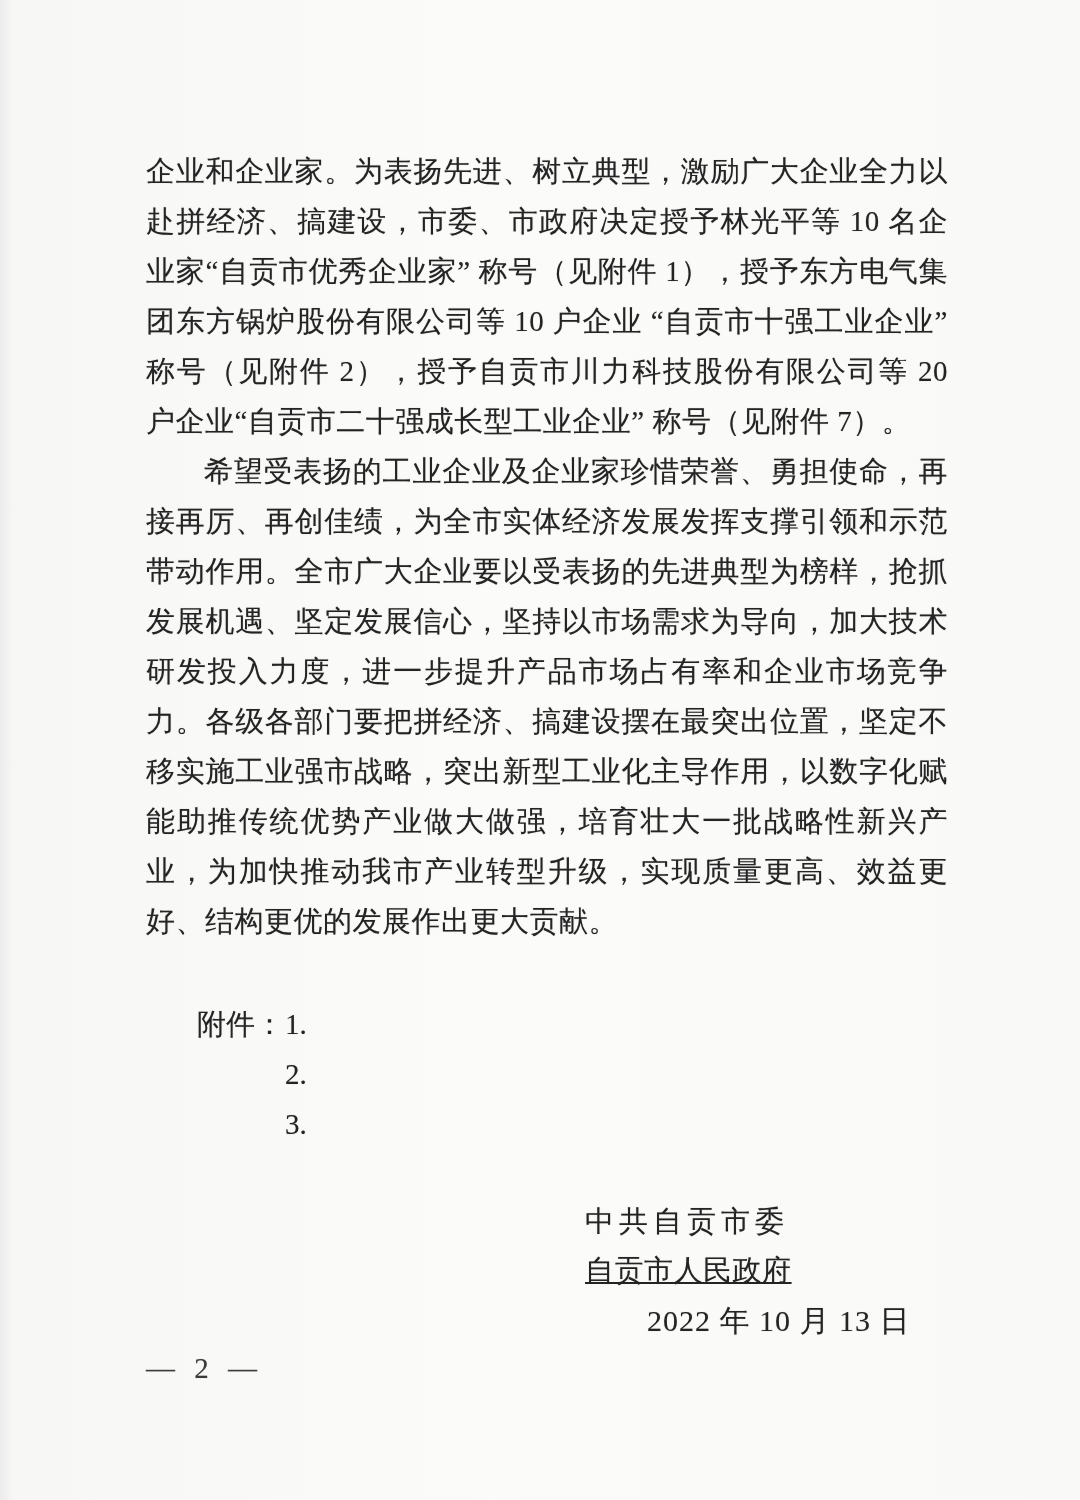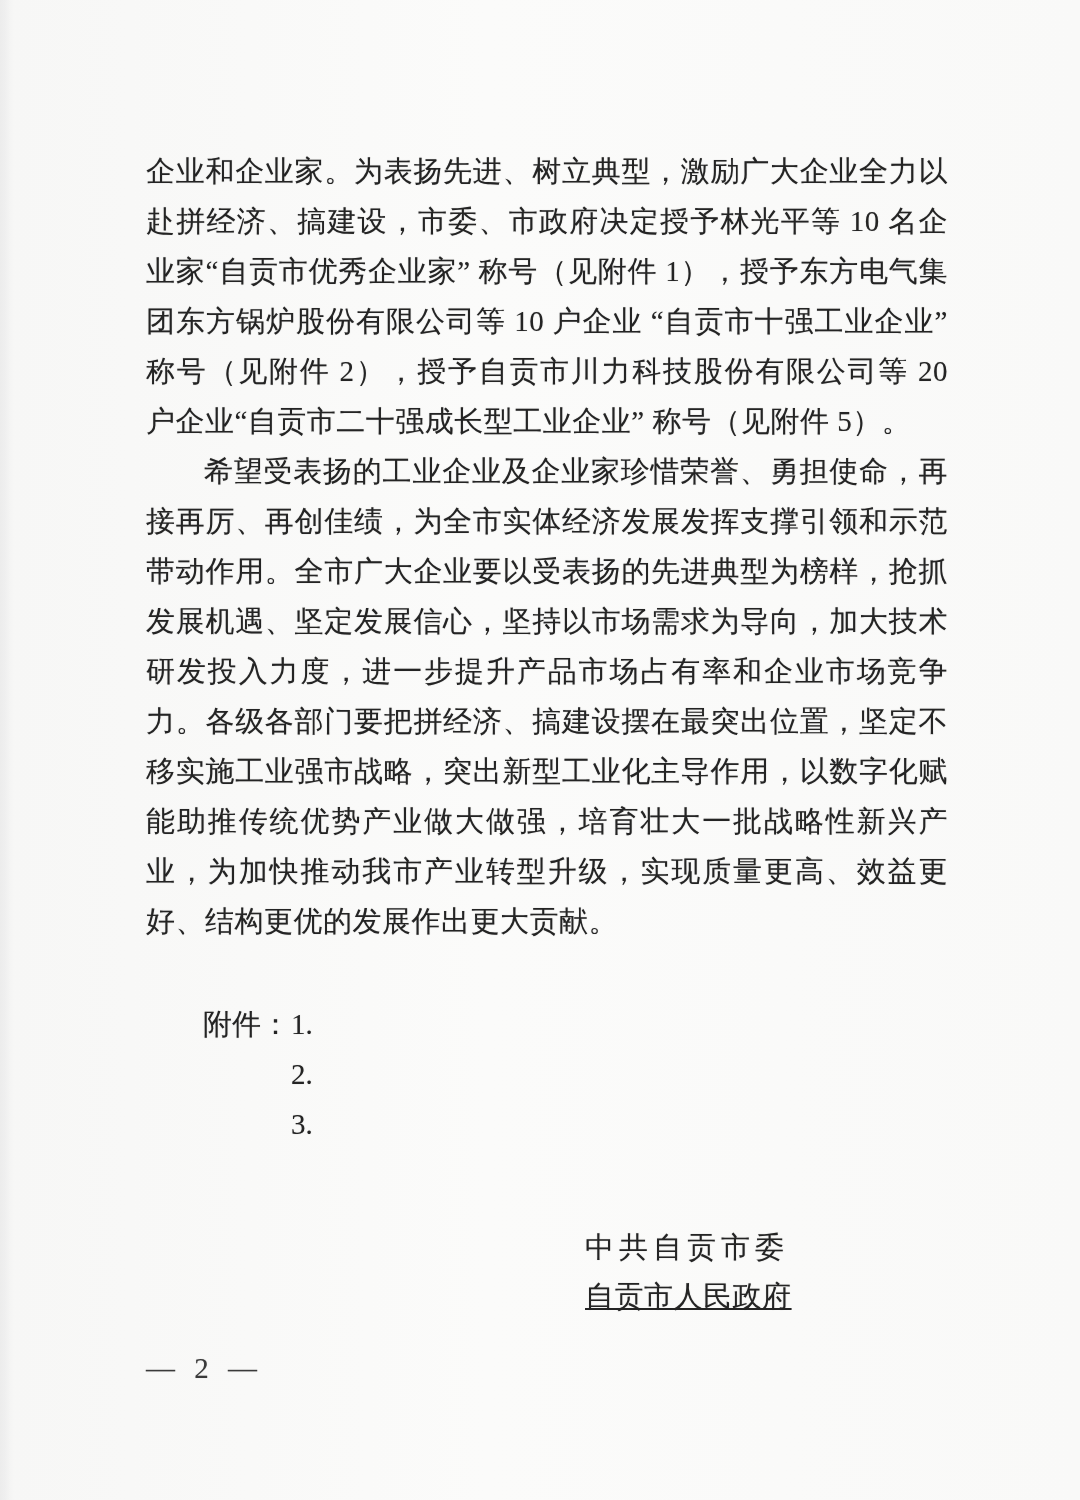--- a/index.html
+++ b/index.html
@@ -39,21 +39,21 @@
     text-shadow: 0 0 1px rgba(40,40,40,.35);
   }
   .body-text p {
     margin: 0;
   }
   .body-text p.indent {
     text-indent: 2em;
   }
   .attachments {
     position: absolute;
-    left: 203px;
+    left: 197px;
     top: 999px;
     font-size: 29px;
     line-height: 50px;
     text-shadow: 0 0 1px rgba(40,40,40,.35);
   }
   .att-row {
     display: flex;
     align-items: baseline;
   }
   .att-label {
@@ -69,21 +69,20 @@
   .signature {
     position: absolute;
     left: 585px;
     top: 1197px;
     font-size: 29px;
     line-height: 49px;
     text-shadow: 0 0 1px rgba(40,40,40,.35);
   }
   .sig-org-1 {
     letter-spacing: 5px;
-    margin-top: 26px;
   }
   .sig-org-2 {
     letter-spacing: 0.5px;
     text-decoration: underline;
   }
   .sig-date {
     margin-left: 62px;
     margin-top: 1px;
     font-size: 30px;
     letter-spacing: 1px;
@@ -99,21 +98,21 @@
     text-shadow: 0 0 1px rgba(60,60,60,.3);
   }
 </style>
 </head>
 <body>
 
 <div class="paper">
   <div class="scan-edge"></div>
 
   <div class="body-text">
-    <p>企业和企业家。为表扬先进、树立典型，激励广大企业全力以赴拼经济、搞建设，市委、市政府决定授予林光平等 10 名企业家“自贡市优秀企业家” 称号（见附件 1），授予东方电气集团东方锅炉股份有限公司等 10 户企业 “自贡市十强工业企业” 称号（见附件 2），授予自贡市川力科技股份有限公司等 20 户企业“自贡市二十强成长型工业企业” 称号（见附件 5）。</p>
+    <p>企业和企业家。为表扬先进、树立典型，激励广大企业全力以赴拼经济、搞建设，市委、市政府决定授予林光平等 10 名企业家“自贡市优秀企业家” 称号（见附件 1），授予东方电气集团东方锅炉股份有限公司等 10 户企业 “自贡市十强工业企业” 称号（见附件 2），授予自贡市川力科技股份有限公司等 20 户企业“自贡市二十强成长型工业企业” 称号（见附件 7）。</p>
     <p class="indent">希望受表扬的工业企业及企业家珍惜荣誉、勇担使命，再接再厉、再创佳绩，为全市实体经济发展发挥支撑引领和示范带动作用。全市广大企业要以受表扬的先进典型为榜样，抢抓发展机遇、坚定发展信心，坚持以市场需求为导向，加大技术研发投入力度，进一步提升产品市场占有率和企业市场竞争力。各级各部门要把拼经济、搞建设摆在最突出位置，坚定不移实施工业强市战略，突出新型工业化主导作用，以数字化赋能助推传统优势产业做大做强，培育壮大一批战略性新兴产业，为加快推动我市产业转型升级，实现质量更高、效益更好、结构更优的发展作出更大贡献。</p>
   </div>
 
   <div class="attachments">
     <div class="att-row">
       <span class="att-label">附件：</span>
       <span class="att-num">1.</span>
     </div>
     <div class="att-row">
       <span class="att-label"></span>
@@ -121,16 +120,17 @@
     </div>
     <div class="att-row">
       <span class="att-label"></span>
       <span class="att-num">3.</span>
     </div>
   </div>
 
   <div class="signature">
     <div class="sig-org-1">中共自贡市委</div>
     <div class="sig-org-2">自贡市人民政府</div>
+    <div class="sig-date">2022 年 10 月 13 日</div>
   </div>
 
   <div class="page-number">— 2 —</div>
 </div>
 
 </body></html>

